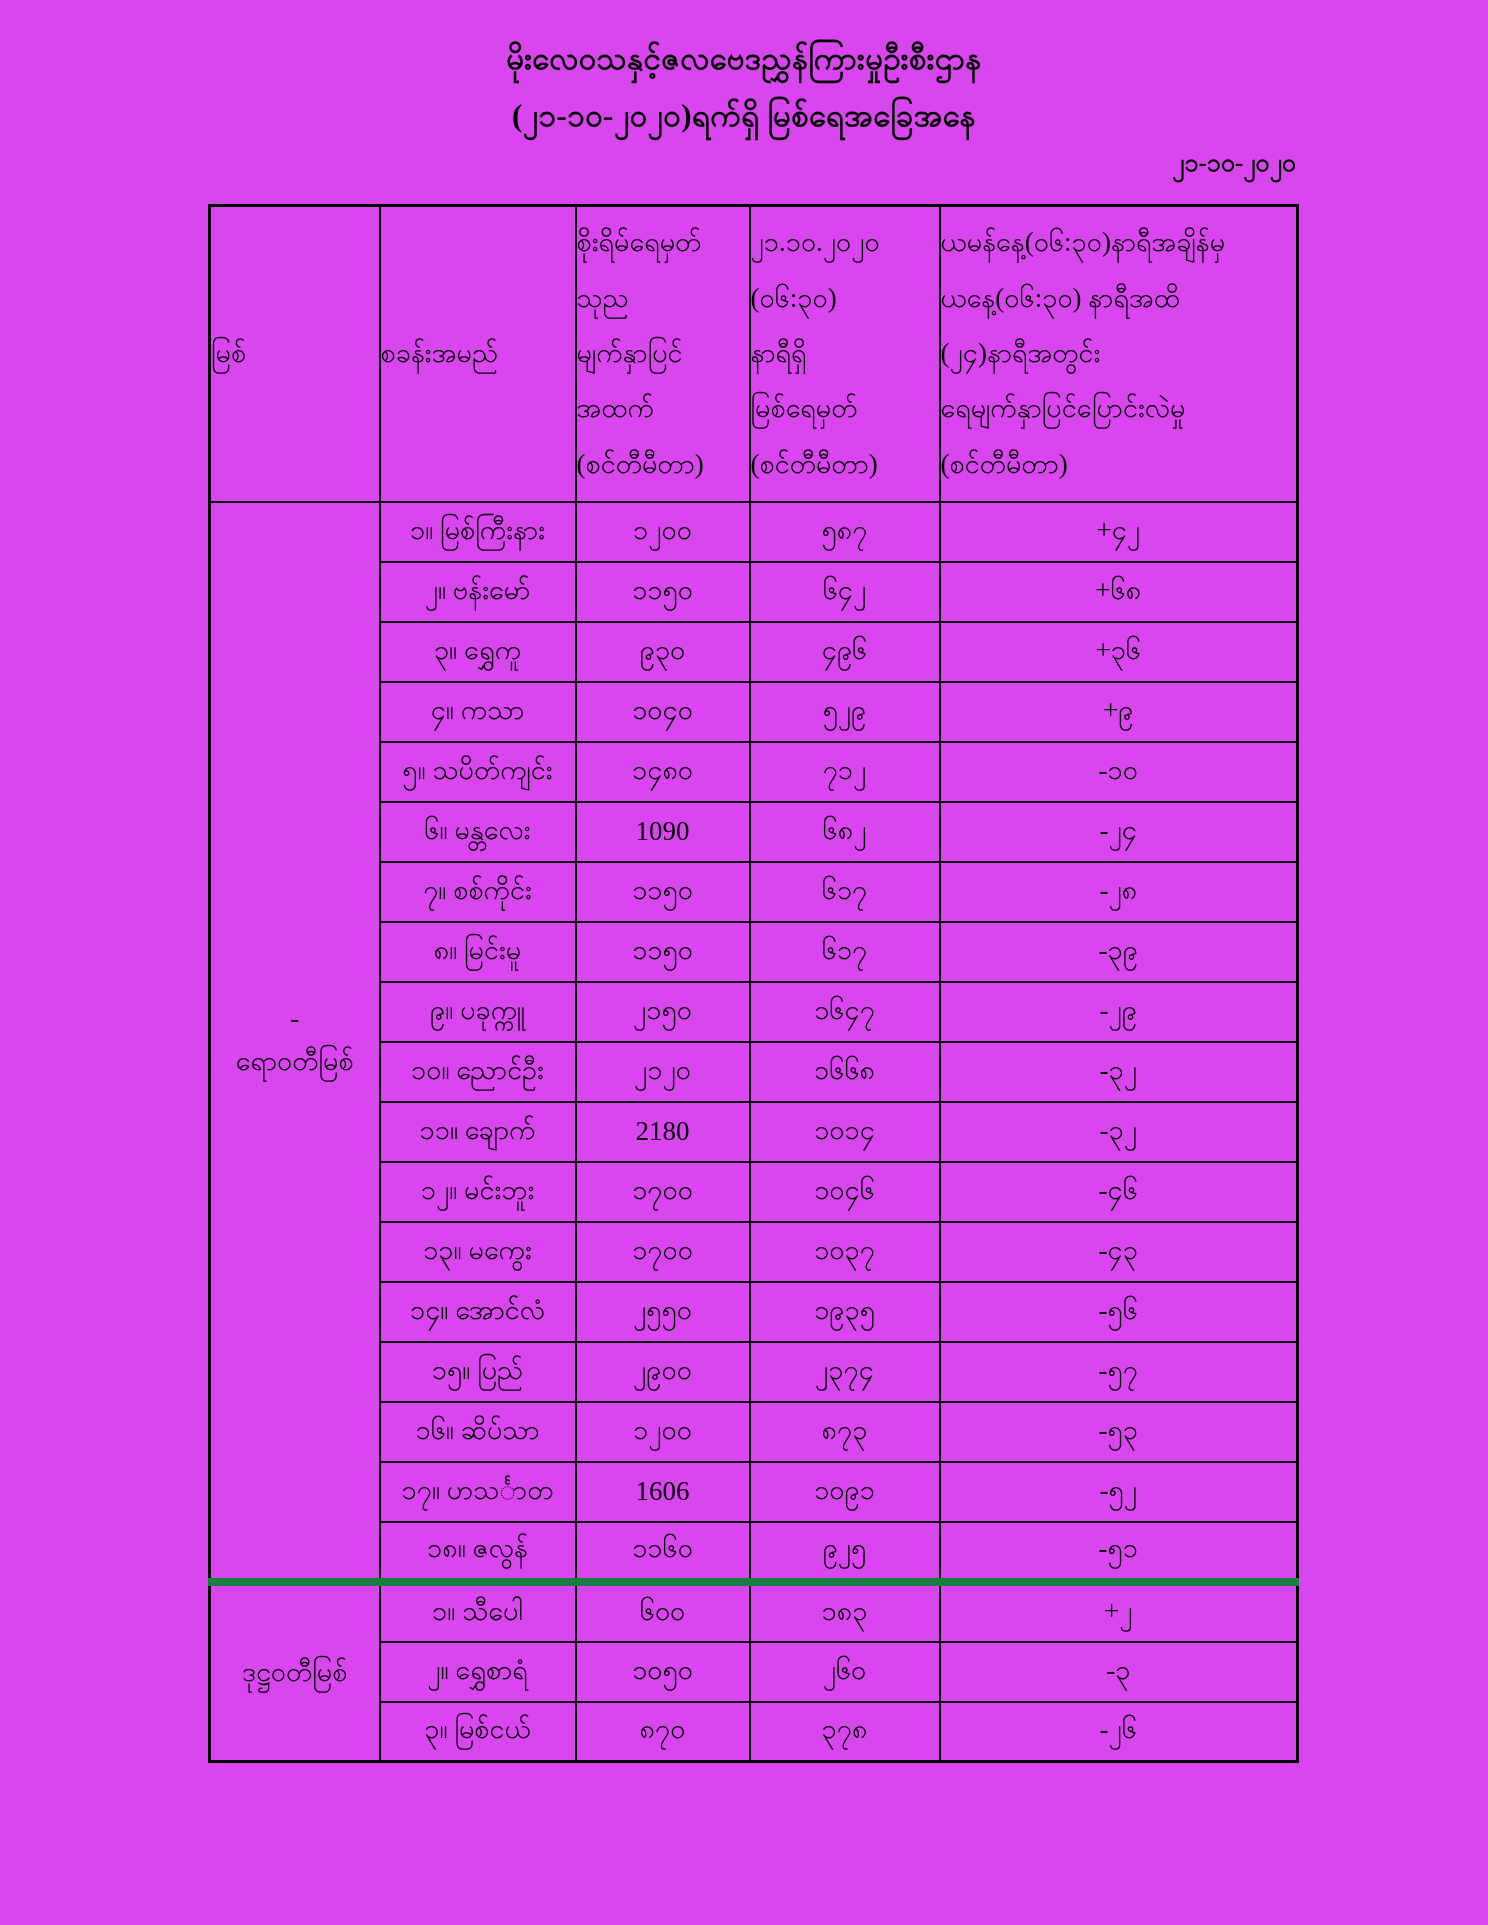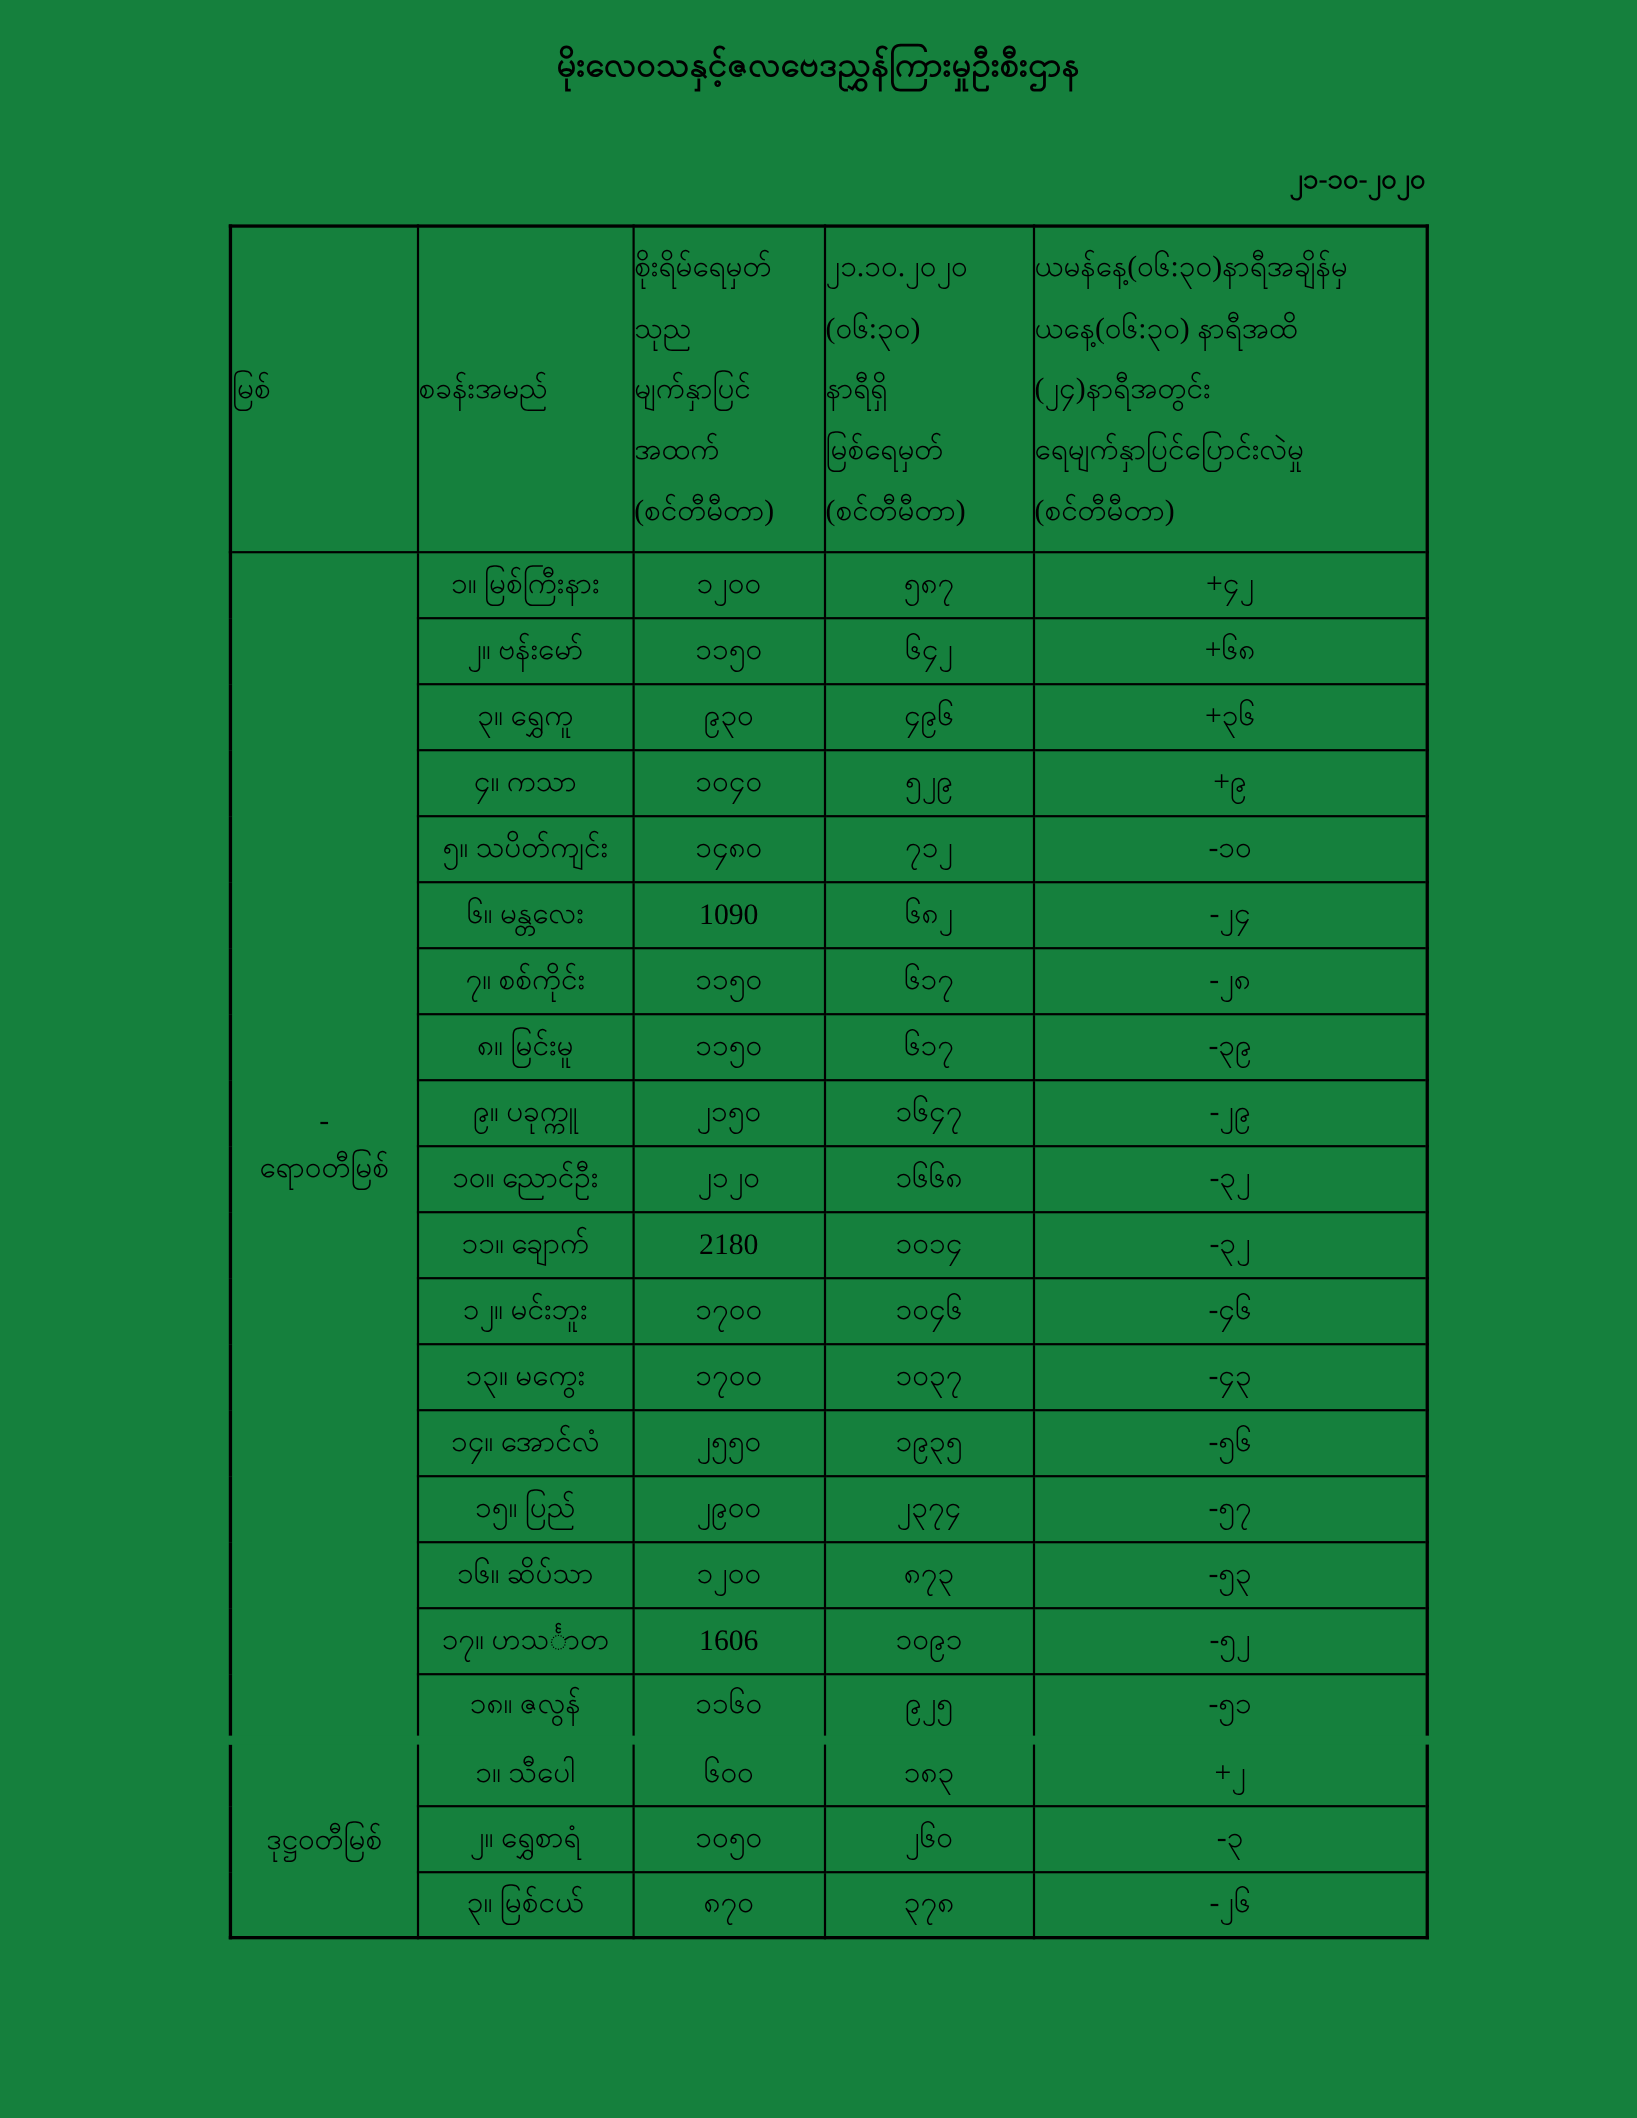--- a/index.html
+++ b/index.html
@@ -4,21 +4,21 @@
 <style>
   html, body {
     margin: 0;
     padding: 0;
     background: #ffffff;
   }
   .page {
     position: relative;
     width: 1488px;
     height: 1925px;
-    background: #15803d;
+    background: #d946ef;
     font-family: "Liberation Serif", "DejaVu Serif", serif;
     color: #000000;
     overflow: hidden;
   }
   .doc-title {
     position: absolute;
     top: 30px;
     left: 0;
     width: 100%;
     text-align: center;
@@ -79,20 +79,21 @@
   }
   tr.group-start td { border-top: 8px solid #15803d; }
 </style>
 </head>
 <body>
 
 <div class="page">
 
   <div class="doc-title">
     <div>မိုးလေဝသနှင့်ဇလဗေဒညွှန်ကြားမှုဦးစီးဌာန</div>
+    <div>(၂၁-၁၀-၂၀၂၀)ရက်ရှိ မြစ်ရေအခြေအနေ</div>
   </div>
 
   <div class="doc-date">၂၁-၁၀-၂၀၂၀</div>
 
   <table class="wl-table">
     <colgroup>
       <col style="width:170px">
       <col style="width:196px">
       <col style="width:174px">
       <col style="width:190px">

